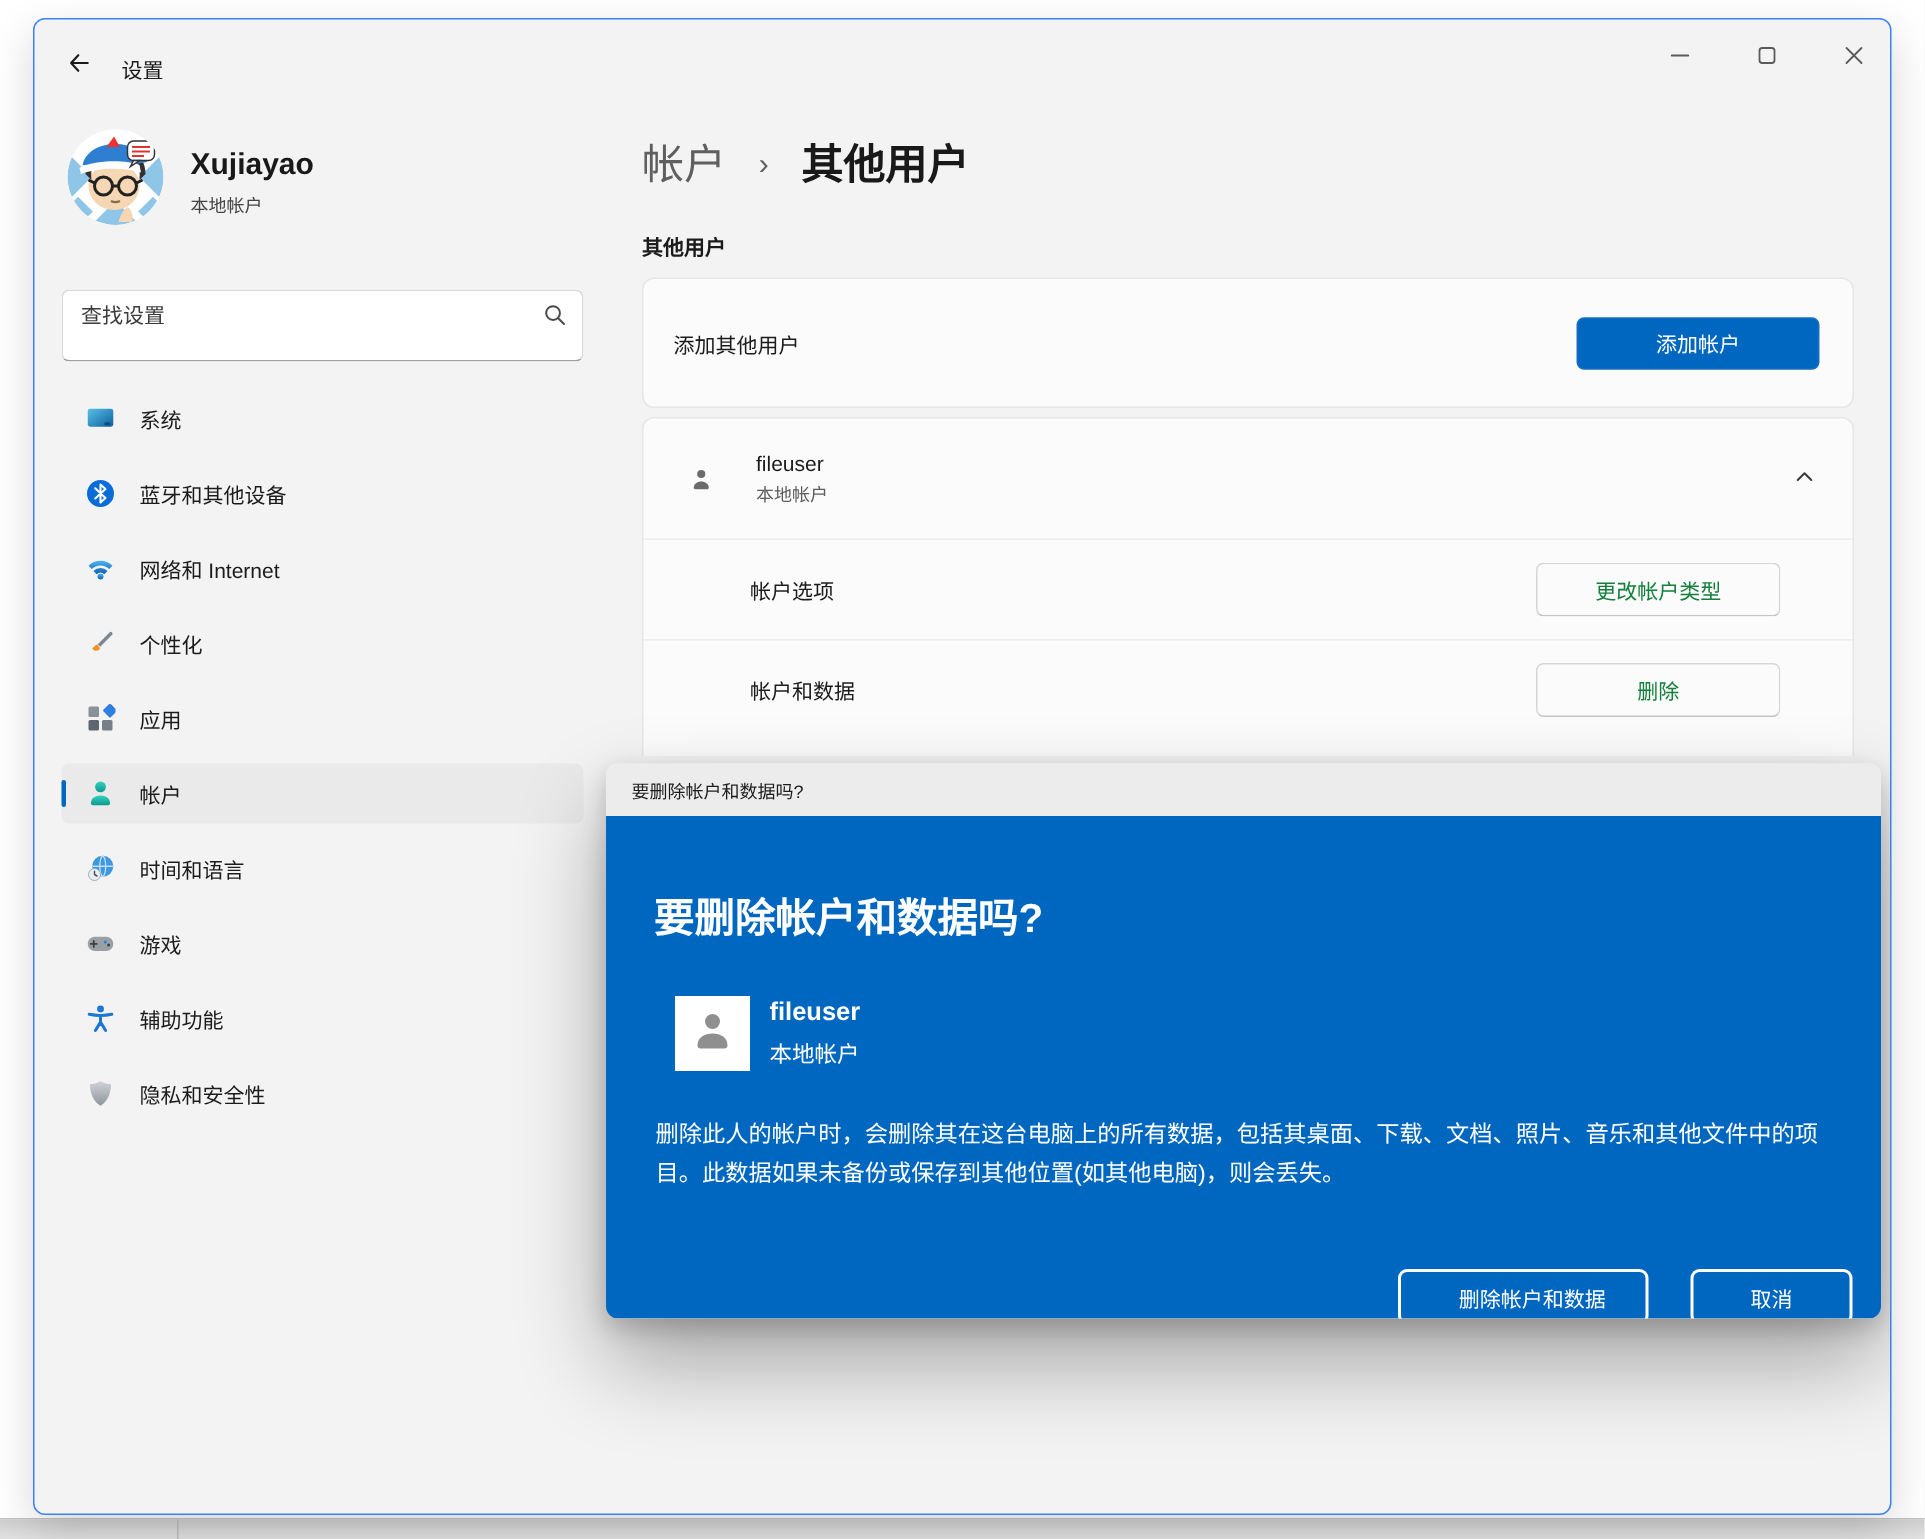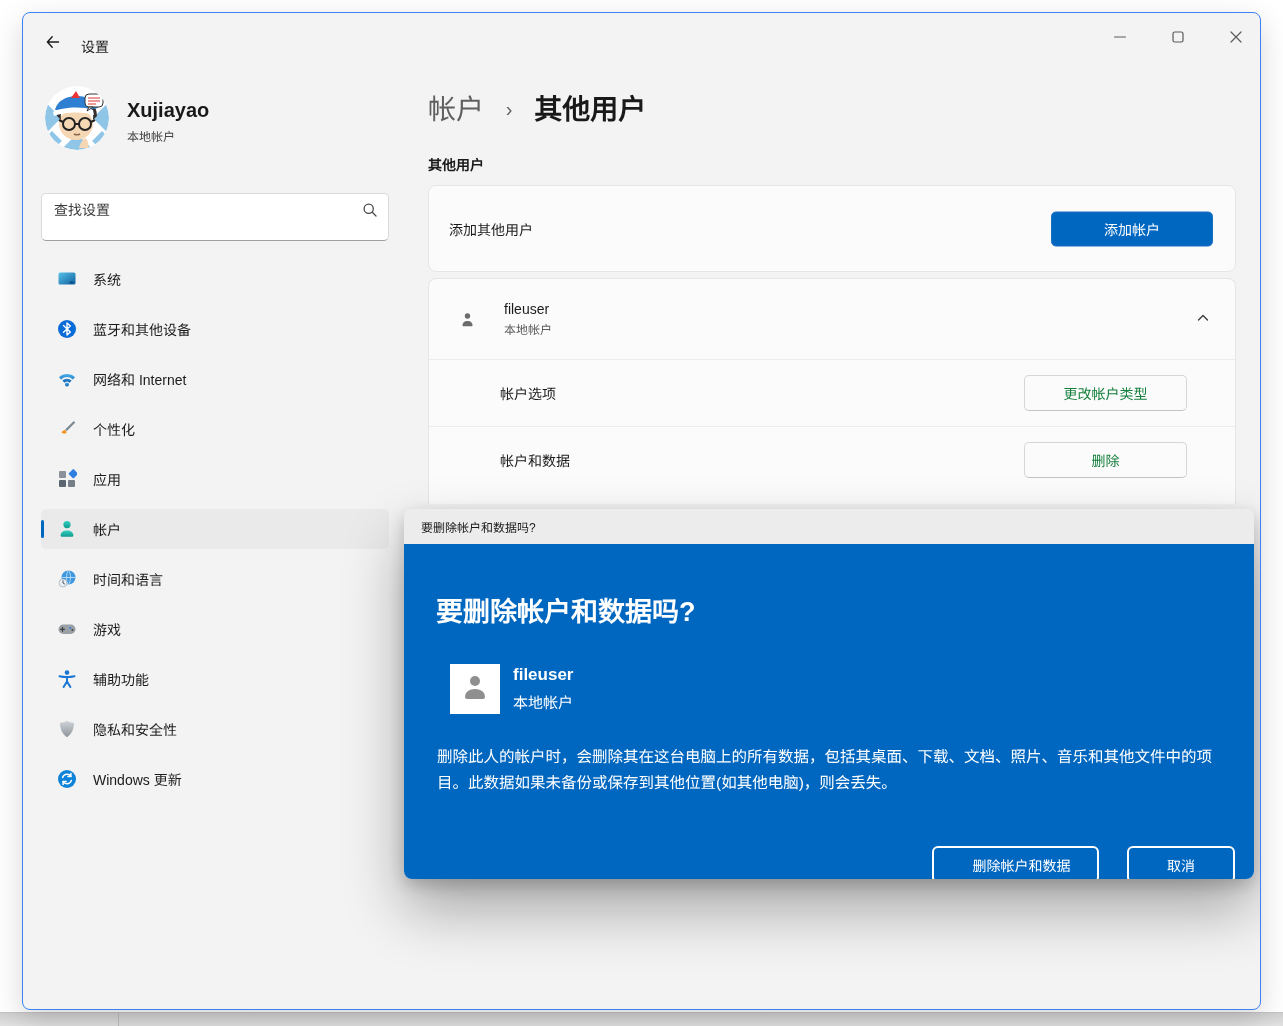--- a/index.html
+++ b/index.html
@@ -284,30 +284,20 @@
               <linearGradient id="gshield" x1="0" y1="0" x2="0" y2="1">
                 <stop offset="0" stop-color="#cfd4d9"></stop>
                 <stop offset="1" stop-color="#8d959c"></stop>
               </linearGradient>
             </defs>
             <path d="M10 1.8c2.4 1.4 4.8 2 7 2 0 6.4-2.4 11.4-7 14.4-4.6-3-7-8-7-14.4 2.2 0 4.6-.6 7-2z" fill="url(#gshield)"></path>
           </svg>
         </span>
         <span class="nav-label">隐私和安全性</span>
       </div>
-    <div class="nav-item">
-        <span class="nav-ico">
-          <svg width="20" height="20" viewBox="0 0 20 20">
-            <circle cx="10" cy="10" r="9" fill="#0f83d8"></circle>
-            <path d="M5.6 8.6a4.6 4.6 0 0 1 8.3-1.2M14.4 11.4a4.6 4.6 0 0 1-8.3 1.2" stroke="#fff" stroke-width="1.5" fill="none" stroke-linecap="round" stroke-linejoin="round"></path>
-            <path d="M13.9 4.6v3h-3M6.1 15.4v-3h3" stroke="#fff" stroke-width="1.5" fill="none" stroke-linecap="round" stroke-linejoin="round"></path>
-          </svg>
-        </span>
-        <span class="nav-label">Windows 更新</span>
-      </div>
   </nav>
 
   <div class="breadcrumb">
     <span class="crumb-parent">帐户</span>
     <span class="crumb-sep">›</span>
     <span class="crumb-current">其他用户</span>
   </div>
 
   <div class="section-label">其他用户</div>
 

